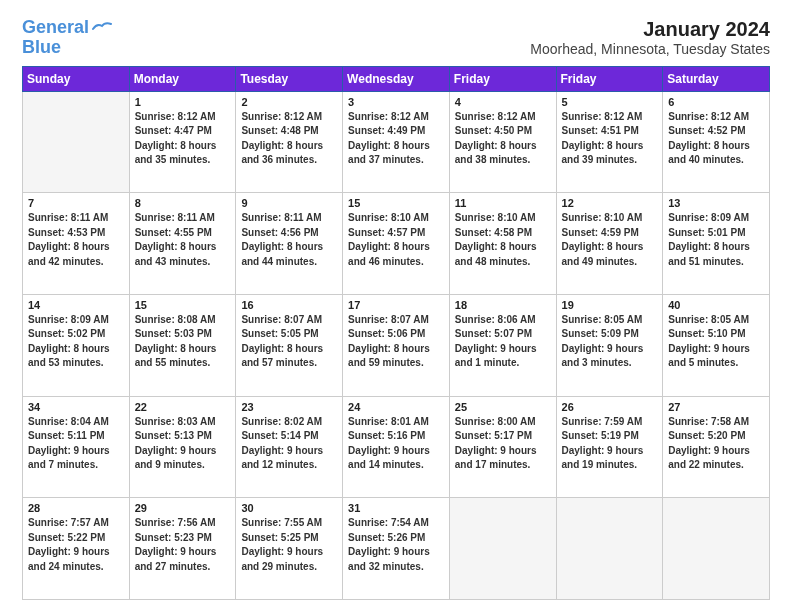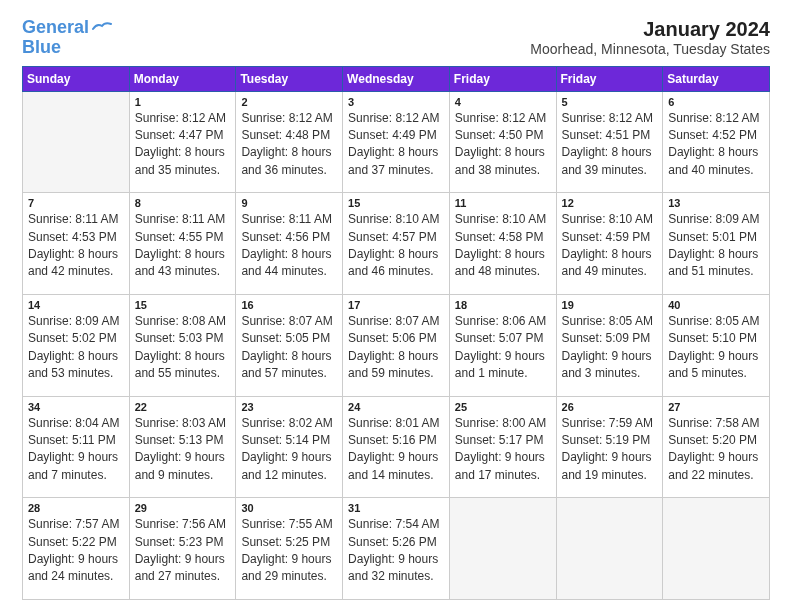--- a/index.html
+++ b/index.html
@@ -78,22 +78,23 @@
     }
     .day-num {
       font-size: 11px;
       font-weight: bold;
       color: #222;
       display: block;
       margin-bottom: 2px;
     }
     .day-info {
       line-height: 1.45;
-      font-size: 12px;
+      font-size: 10px;
       color: #333;
+      font-weight: bold;
     }
   </style>
 </head>
 <body>
 
 <div class="page">
   <div class="header">
     <div class="logo">
       <div style="display:flex;align-items:center;">
         <span class="logo-text">

